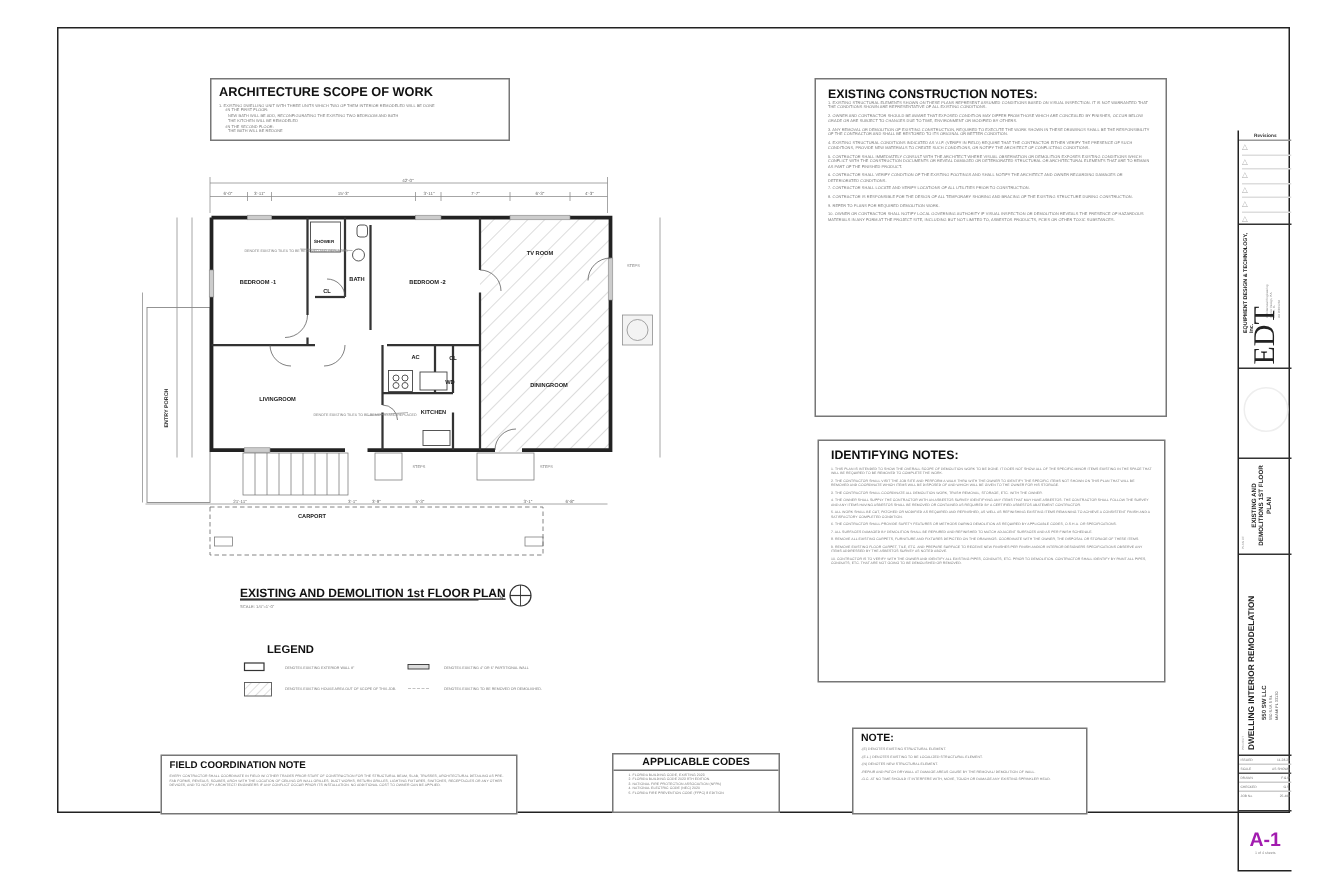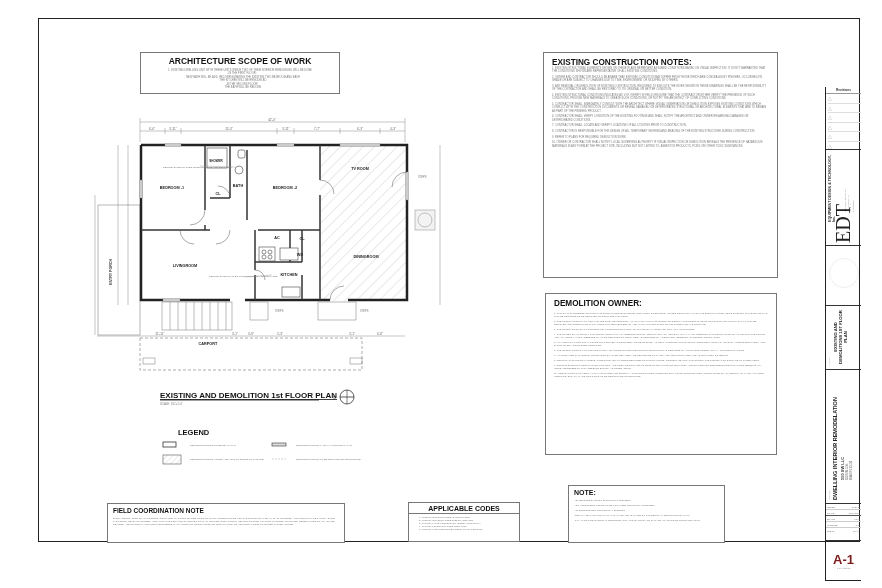--- a/index.html
+++ b/index.html
@@ -12,21 +12,21 @@
   .title-block{position:absolute;left:825px;top:87px;width:35px;height:494px;border-left:1.5px solid #222;box-sizing:border-box;}
   .tb-cell{position:absolute;left:0;width:35px;border-bottom:1px solid #333;box-sizing:border-box;overflow:hidden;}
   .vert{position:absolute;transform:rotate(-90deg);transform-origin:left top;white-space:nowrap;}
   svg text{font-family:"Liberation Sans",sans-serif;}
 </style>
 </head>
 <body>
 
 <div class="sheet"></div>
 
-<div class="box" style="left:140px;top:52px;width:200px;height:42px;padding:3px 5px;text-align:center;">
+<div class="box" style="left:140px;top:52px;width:200px;height:42px;padding:3px 5px;">
   <h3 style="font-size:8.5px;">ARCHITECTURE SCOPE OF WORK</h3>
   <div class="tiny" style="margin-top:3px;">
     <div>1. EXISTING DWELLING UNIT WITH THREE UNITS WHICH TWO OF THEM INTERIOR REMODELED WILL BE DONE</div>
     <div style="padding-left:4px;">-IN THE FIRST FLOOR:</div>
     <div style="padding-left:6px;">NEW BATH WILL BE ADD, RECONFIGURATING THE EXISTING TWO BEDROOM AND BATH</div>
     <div style="padding-left:6px;">THE KITCHEN WILL BE REMODELED</div>
     <div style="padding-left:4px;">-IN THE SECOND FLOOR:</div>
     <div style="padding-left:6px;">THE BATH WILL BE REDONE</div>
   </div>
 </div>
@@ -41,21 +41,21 @@
     <p>5. CONTRACTOR SHALL IMMEDIATELY CONSULT WITH THE ARCHITECT WHERE VISUAL OBSERVATION OR DEMOLITION EXPOSES EXISTING CONDITIONS WHICH CONFLICT WITH THE CONSTRUCTION DOCUMENTS OR REVEAL DAMAGED OR DETERIORATED STRUCTURAL OR ARCHITECTURAL ELEMENTS THAT ARE TO REMAIN AS PART OF THE FINISHED PRODUCT.</p>
     <p>6. CONTRACTOR SHALL VERIFY CONDITION OF THE EXISTING FOOTINGS AND SHALL NOTIFY THE ARCHITECT AND OWNER REGARDING DAMAGES OR DETERIORATED CONDITIONS.</p>
     <p>7. CONTRACTOR SHALL LOCATE AND VERIFY LOCATIONS OF ALL UTILITIES PRIOR TO CONSTRUCTION.</p>
     <p>8. CONTRACTOR IS RESPONSIBLE FOR THE DESIGN OF ALL TEMPORARY SHORING AND BRACING OF THE EXISTING STRUCTURE DURING CONSTRUCTION.</p>
     <p>9. REFER TO PLANS FOR REQUIRED DEMOLITION WORK.</p>
     <p>10. OWNER OR CONTRACTOR SHALL NOTIFY LOCAL GOVERNING AUTHORITY IF VISUAL INSPECTION OR DEMOLITION REVEALS THE PRESENCE OF HAZARDOUS MATERIALS IN ANY FORM AT THE PROJECT SITE, INCLUDING BUT NOT LIMITED TO, ASBESTOS PRODUCTS, PCB'S OR OTHER TOXIC SUBSTANCES.</p>
   </div>
 </div>
 
 <div class="box" style="left:545px;top:293px;width:232px;height:162px;padding:5px 8px;">
-  <h3 style="font-size:8.2px;margin-bottom:4px;">DEMOLITION OWNER:</h3>
+  <h3 style="font-size:8.2px;margin-bottom:4px;">IDENTIFYING NOTES:</h3>
   <div class="tiny" style="font-size:2.3px;line-height:2.9px;">
     <p>1. THIS PLAN IS INTENDED TO SHOW THE OVERALL SCOPE OF DEMOLITION WORK TO BE DONE. IT DOES NOT SHOW ALL OF THE SPECIFIC MINOR ITEMS EXISTING IN THE SPACE THAT WILL BE REQUIRED TO BE REMOVED TO COMPLETE THE WORK.</p>
     <p>2. THE CONTRACTOR SHALL VISIT THE JOB SITE AND PERFORM A WALK THRU WITH THE OWNER TO IDENTIFY THE SPECIFIC ITEMS NOT SHOWN ON THIS PLAN THAT WILL BE REMOVED AND COORDINATE WHICH ITEMS WILL BE DISPOSED OF AND WHICH WILL BE GIVEN TO THE OWNER FOR HIS STORAGE.</p>
     <p>3. THE CONTRACTOR SHALL COORDINATE ALL DEMOLITION WORK, TRASH REMOVAL, STORAGE, ETC. WITH THE OWNER.</p>
     <p>4. THE OWNER SHALL SUPPLY THE CONTRACTOR WITH AN ASBESTOS SURVEY IDENTIFYING ANY ITEMS THAT MAY HAVE ASBESTOS. THE CONTRACTOR SHALL FOLLOW THE SURVEY AND ANY ITEMS HAVING ASBESTOS SHALL BE REMOVED OR CONTAINED AS REQUIRED BY A CERTIFIED ASBESTOS ABATEMENT CONTRACTOR.</p>
     <p>5. ALL WORK SHALL BE CUT, PATCHED OR MODIFIED AS REQUIRED AND REFINISHED, AS WELL AS REFINISHING EXISTING ITEMS REMAINING TO ACHIEVE A CONSISTENT FINISH AND A SATISFACTORY COMPLETED CONDITION.</p>
     <p>6. THE CONTRACTOR SHALL PROVIDE SAFETY FEATURES OR METHODS DURING DEMOLITION AS REQUIRED BY APPLICABLE CODES, O.S.H.A. OR SPECIFICATIONS.</p>
     <p>7. ALL SURFACES DAMAGED BY DEMOLITION SHALL BE REPAIRED AND REFINISHED TO MATCH ADJACENT SURFACES AND AS PER FINISH SCHEDULE.</p>
     <p>8. REMOVE ALL EXISTING CARPETS, FURNITURE AND FIXTURES DEPICTED ON THE DRAWINGS. COORDINATE WITH THE OWNER, THE DISPOSAL OR STORAGE OF THESE ITEMS.</p>
     <p>9. REMOVE EXISTING FLOOR CARPET, TILE, ETC. AND PREPARE SURFACE TO RECEIVE NEW FINISHES PER FINISH AND/OR INTERIOR DESIGNERS SPECIFICATIONS OBSERVE ANY ITEMS ADDRESSED BY THE ASBESTOS SURVEY AS NOTED ABOVE.</p>
@@ -351,16 +351,16 @@
         <span>CHECKED</span>
         <span>G.S.</span>
       </div>
     <div style="display:flex;justify-content:space-between;padding:1.5px 1px;">
         <span>JOB No.</span>
         <span>25-404</span>
       </div>
   </div>
 
   <div class="tb-cell" style="top:454px;height:40px;border-bottom:1.5px solid #222;text-align:center;">
-    <div style="font-size:13px;font-weight:bold;color:#7f1d1d;margin-top:11px;">A-1</div>
+    <div style="font-size:13px;font-weight:bold;color:#a21caf;margin-top:11px;">A-1</div>
     <div style="font-size:2.4px;color:#888;">1 of 4 sheets</div>
   </div>
 </div>
 
 </body></html>

